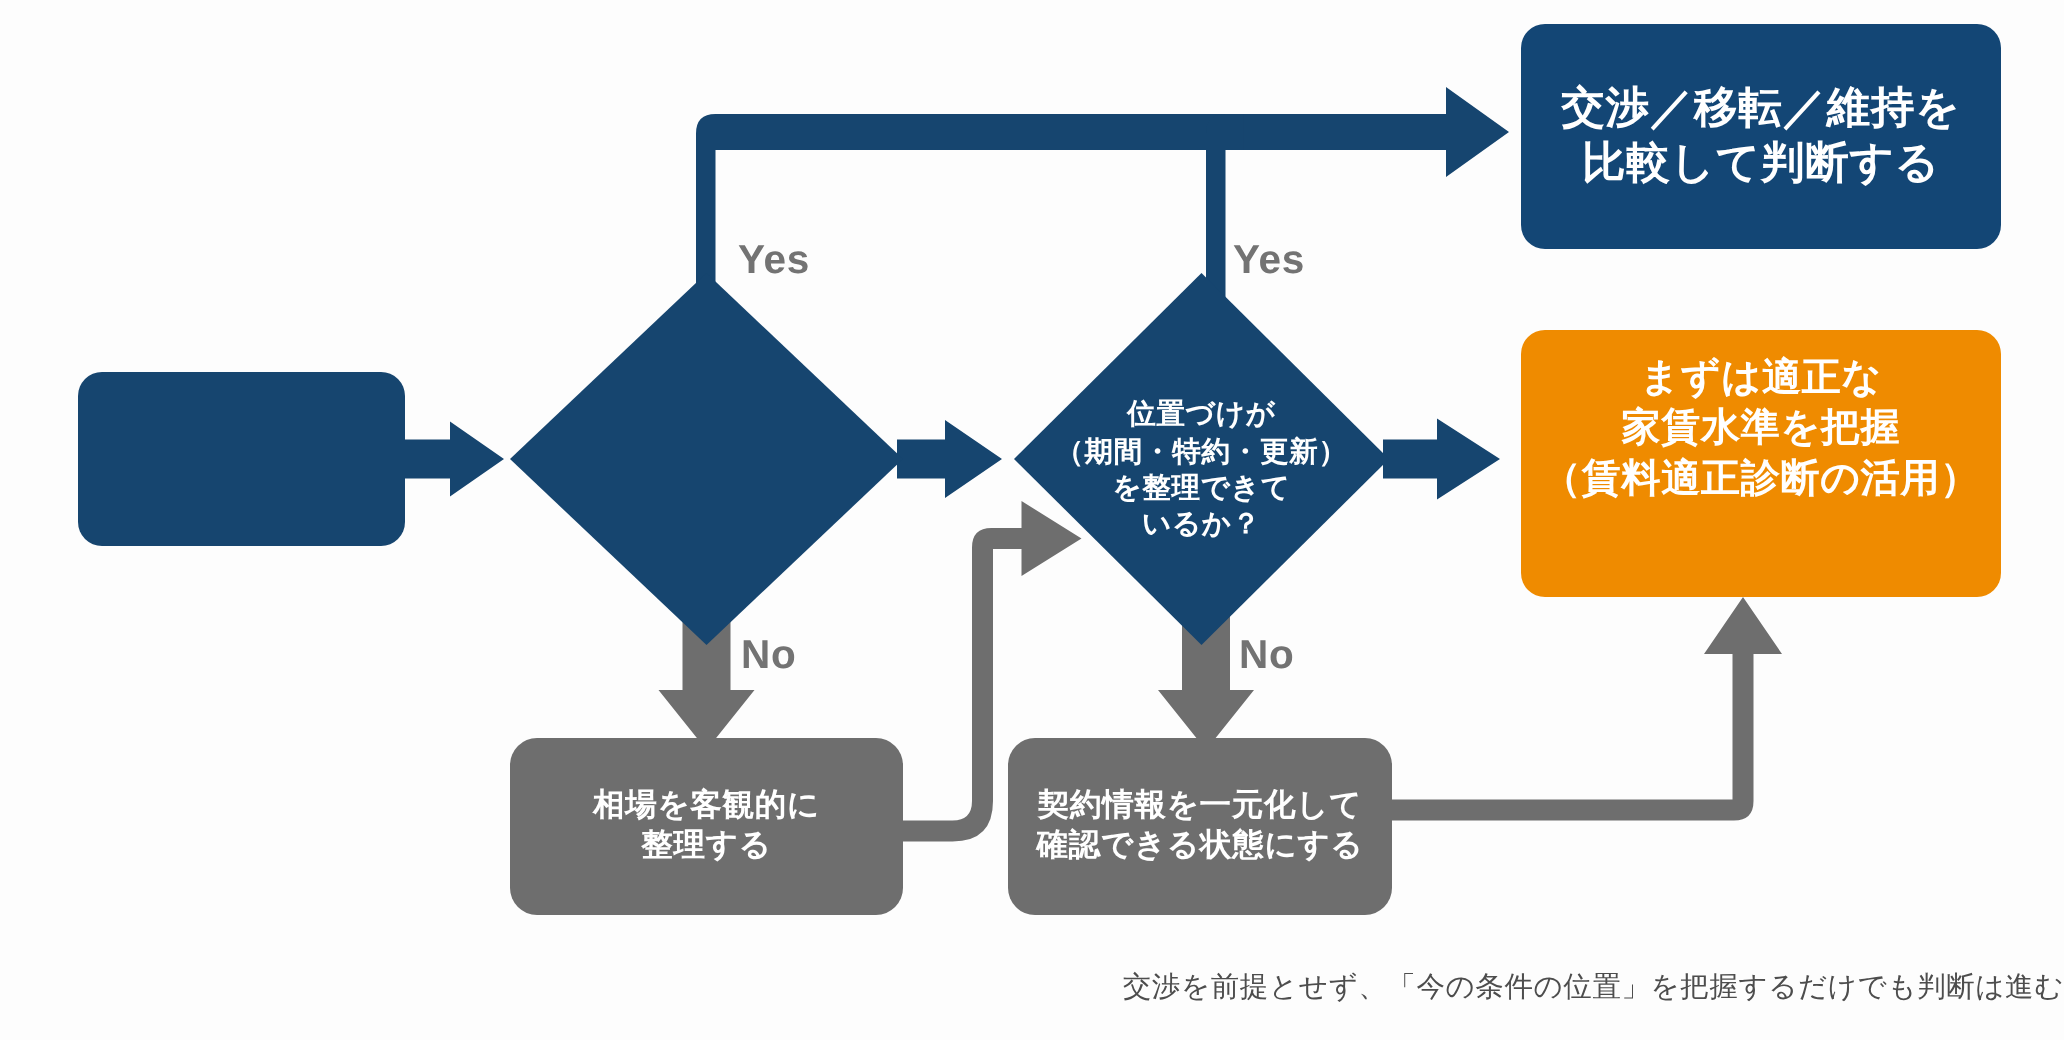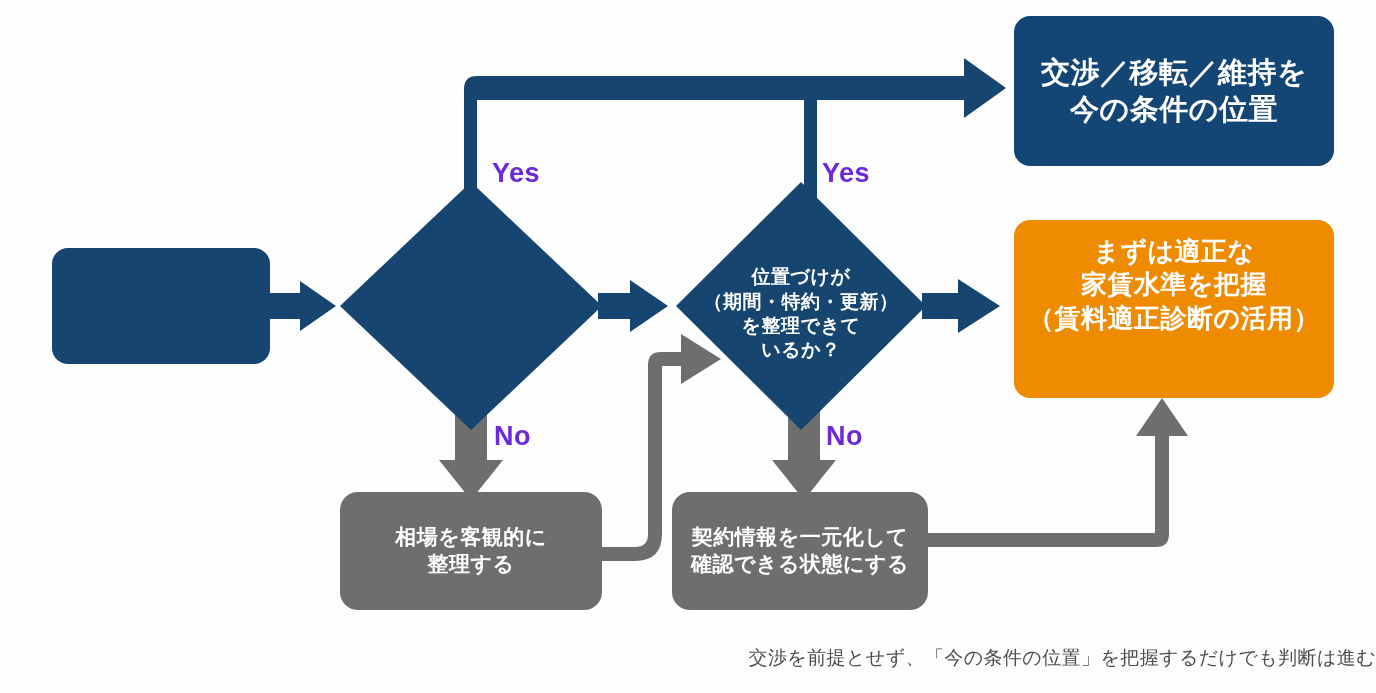--- a/index.html
+++ b/index.html
@@ -32,21 +32,21 @@
     text-align: center;
     color: #ffffff;
     font-weight: bold;
     letter-spacing: 0.5px;
     line-height: 1.28;
     pointer-events: none;
     white-space: pre-line;
   }
   .edge-label {
     position: absolute;
-    color: #6d28d9;
+    color: #737373;
     font-weight: bold;
     font-size: 27px;
     letter-spacing: 0.5px;
   }
   #caption {
     position: absolute;
     left: 0;
     right: 0;
     top: 645px;
     text-align: right;
@@ -169,21 +169,21 @@
 を整理できて
 いるか？</div>
 
   <div class="node-label t-gray1">相場を客観的に
 整理する</div>
 
   <div class="node-label t-gray2">契約情報を一元化して
 確認できる状態にする</div>
 
   <div class="node-label t-blue">交渉／移転／維持を
-今の条件の位置</div>
+比較して判断する</div>
 
   <div class="node-label t-orange">まずは適正な
 家賃水準を把握
 （賃料適正診断の活用）</div>
 
   <div class="edge-label" style="left:492px; top:158px;">Yes</div>
 
   <div class="edge-label" style="left:822px; top:158px;">Yes</div>
 
   <div class="edge-label" style="left:494px; top:421px;">No</div>

